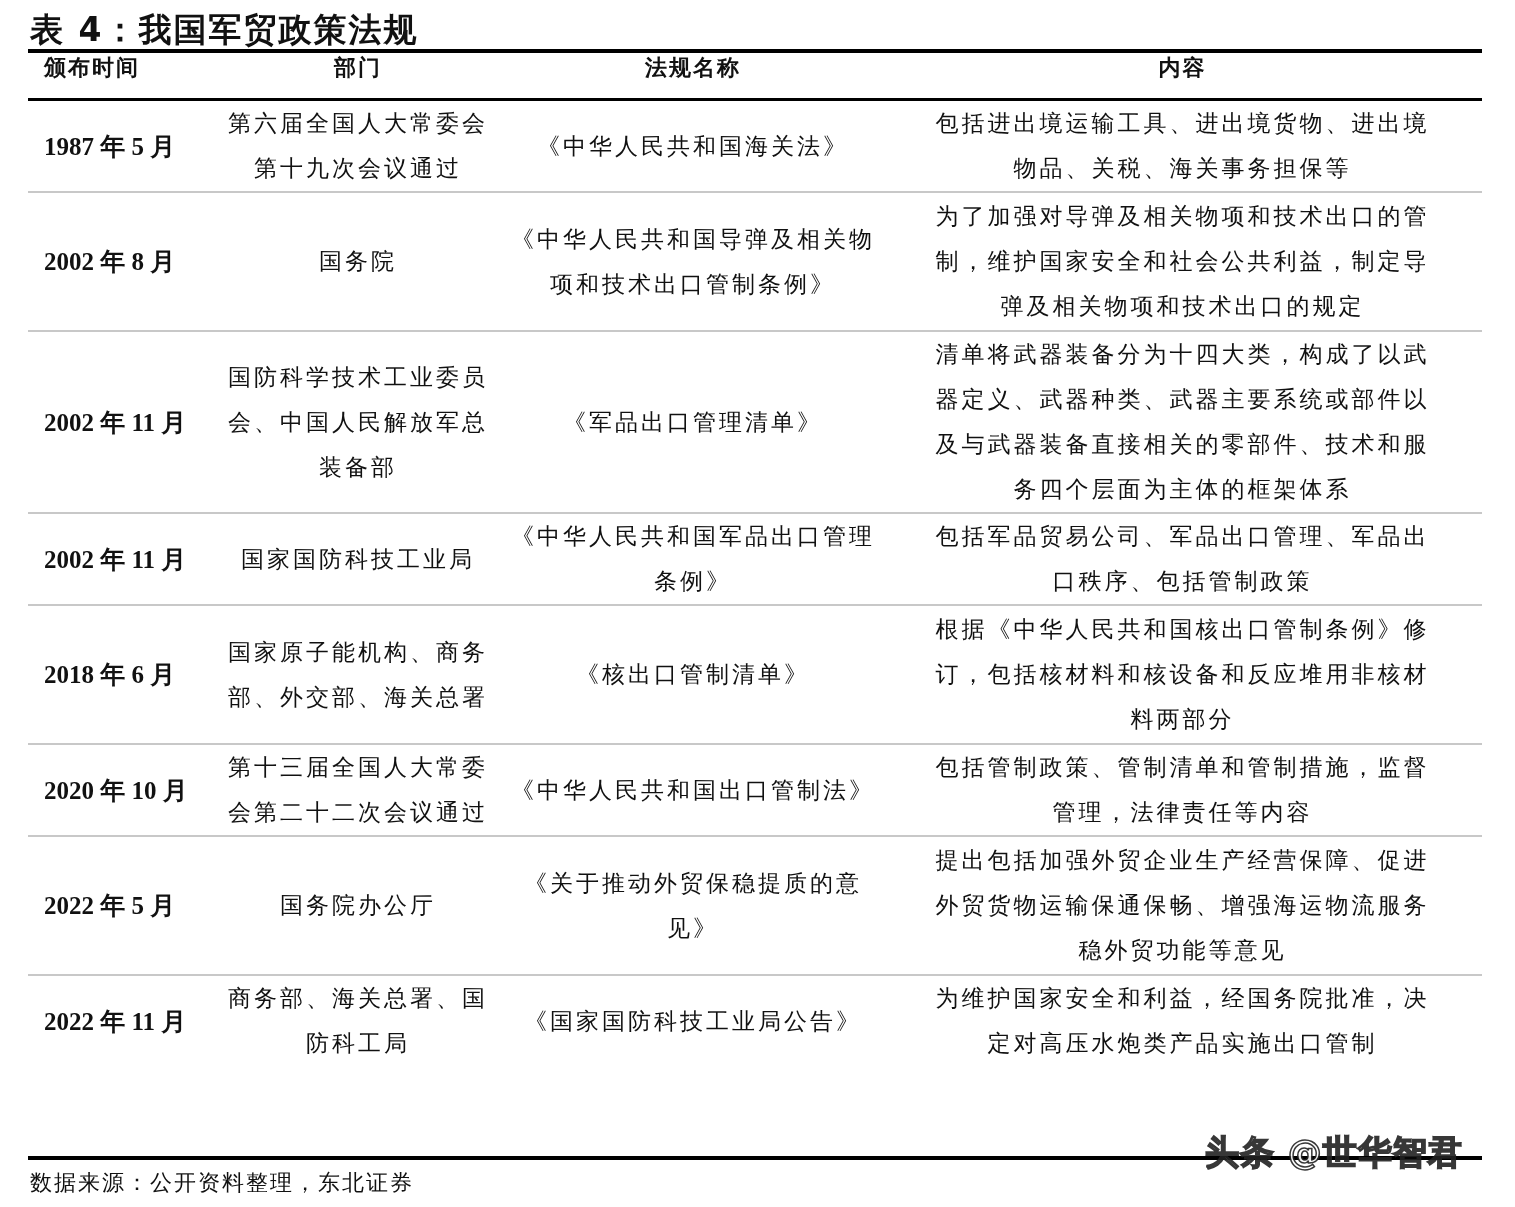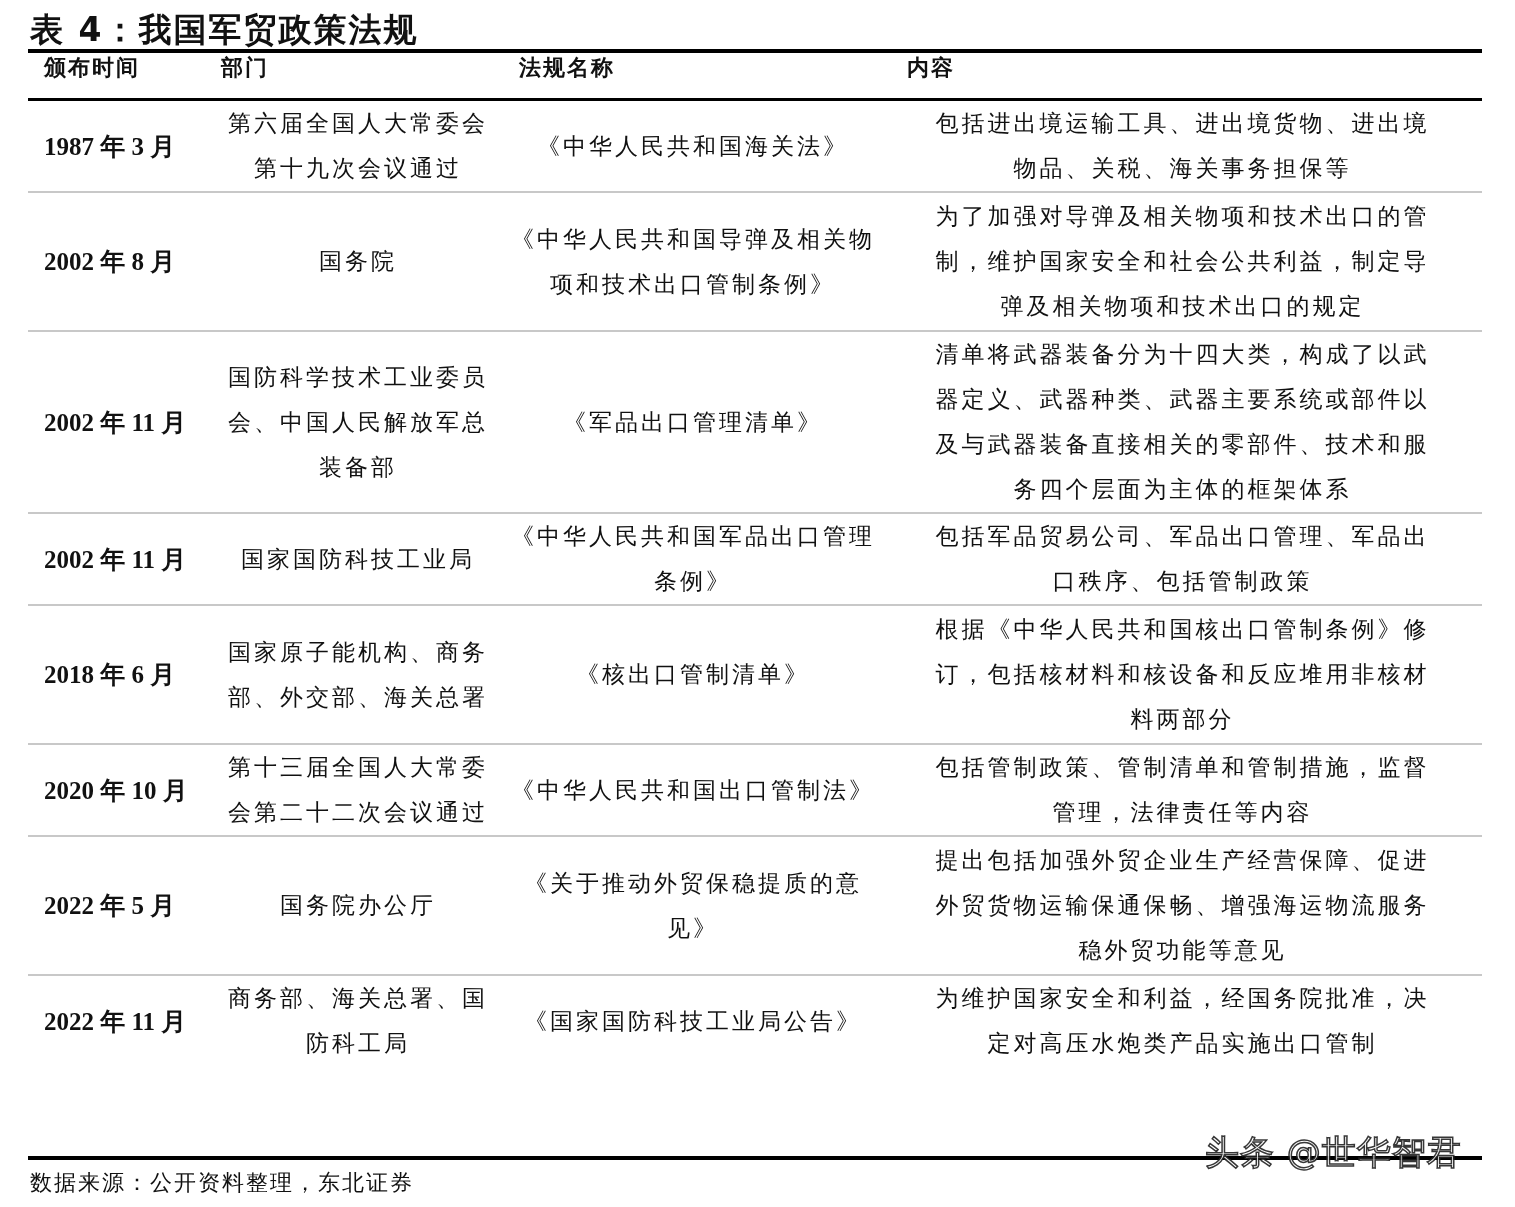--- a/index.html
+++ b/index.html
@@ -26,33 +26,33 @@
     text-align: center; vertical-align: middle;
     font-size: 23px; line-height: 45px; padding: 0;
     letter-spacing: 3px;
   }
   table.grid tr:last-child td { border-bottom: none; }
   td.date { text-align: left !important; padding-left: 16px !important; font-weight: bold; letter-spacing: 0 !important; font-family: "Liberation Serif", serif; font-size: 25px !important; }
   .head-row {
     position: absolute; left: 28px; top: 53px; width: 1454px; height: 30px;
     display: grid; grid-template-columns: 185px 290px 380px 599px;
     font-family: "DejaVu Sans", "Liberation Sans", sans-serif;
-    font-weight: bold; font-size: 22px; align-items: center; gap: 8px;
-  }
-  .head-row div { text-align: left; letter-spacing: 2px; }
+    font-weight: bold; font-size: 22px; align-items: center;
+  }
+  .head-row div { text-align: center; letter-spacing: 2px; }
   .head-row div.h-date { text-align: left; padding-left: 16px; }
   .cell-lines span { display: block; }
   .source {
     position: absolute; left: 30px; top: 1168px;
     font-size: 22px; letter-spacing: 2px;
   }
   .watermark {
     position: absolute; left: 1205px; top: 1130px;
     font-family: "DejaVu Sans", "Liberation Sans", sans-serif;
-    font-size: 34px; color: #ffffff; font-weight: normal;
+    font-size: 34px; color: #ffffff; font-weight: bold;
     -webkit-text-stroke: 1.5px #222; letter-spacing: 1px;
     opacity: 0.9;
   }
 </style>
 </head>
 <body>
 
 <div class="title">表 4：我国军贸政策法规</div>
 <div class="rule-thick rule-top"></div>
 
@@ -66,21 +66,21 @@
 
 <table class="grid">
   <colgroup>
     <col style="width:185px">
       <col style="width:290px">
       <col style="width:380px">
       <col style="width:599px">
   </colgroup>
   <tbody id="tbody">
       <tr style="height: 91px;">
-        <td class="date">1987 年 3 月</td>
+        <td class="date">1987 年 5 月</td>
         <td class="cell-lines">
           <span>第六届全国人大常委会</span>
           <span>第十九次会议通过</span>
         </td>
         <td class="cell-lines">
           <span>《中华人民共和国海关法》</span>
         </td>
         <td class="cell-lines">
           <span>包括进出境运输工具、进出境货物、进出境</span>
           <span>物品、关税、海关事务担保等</span>

